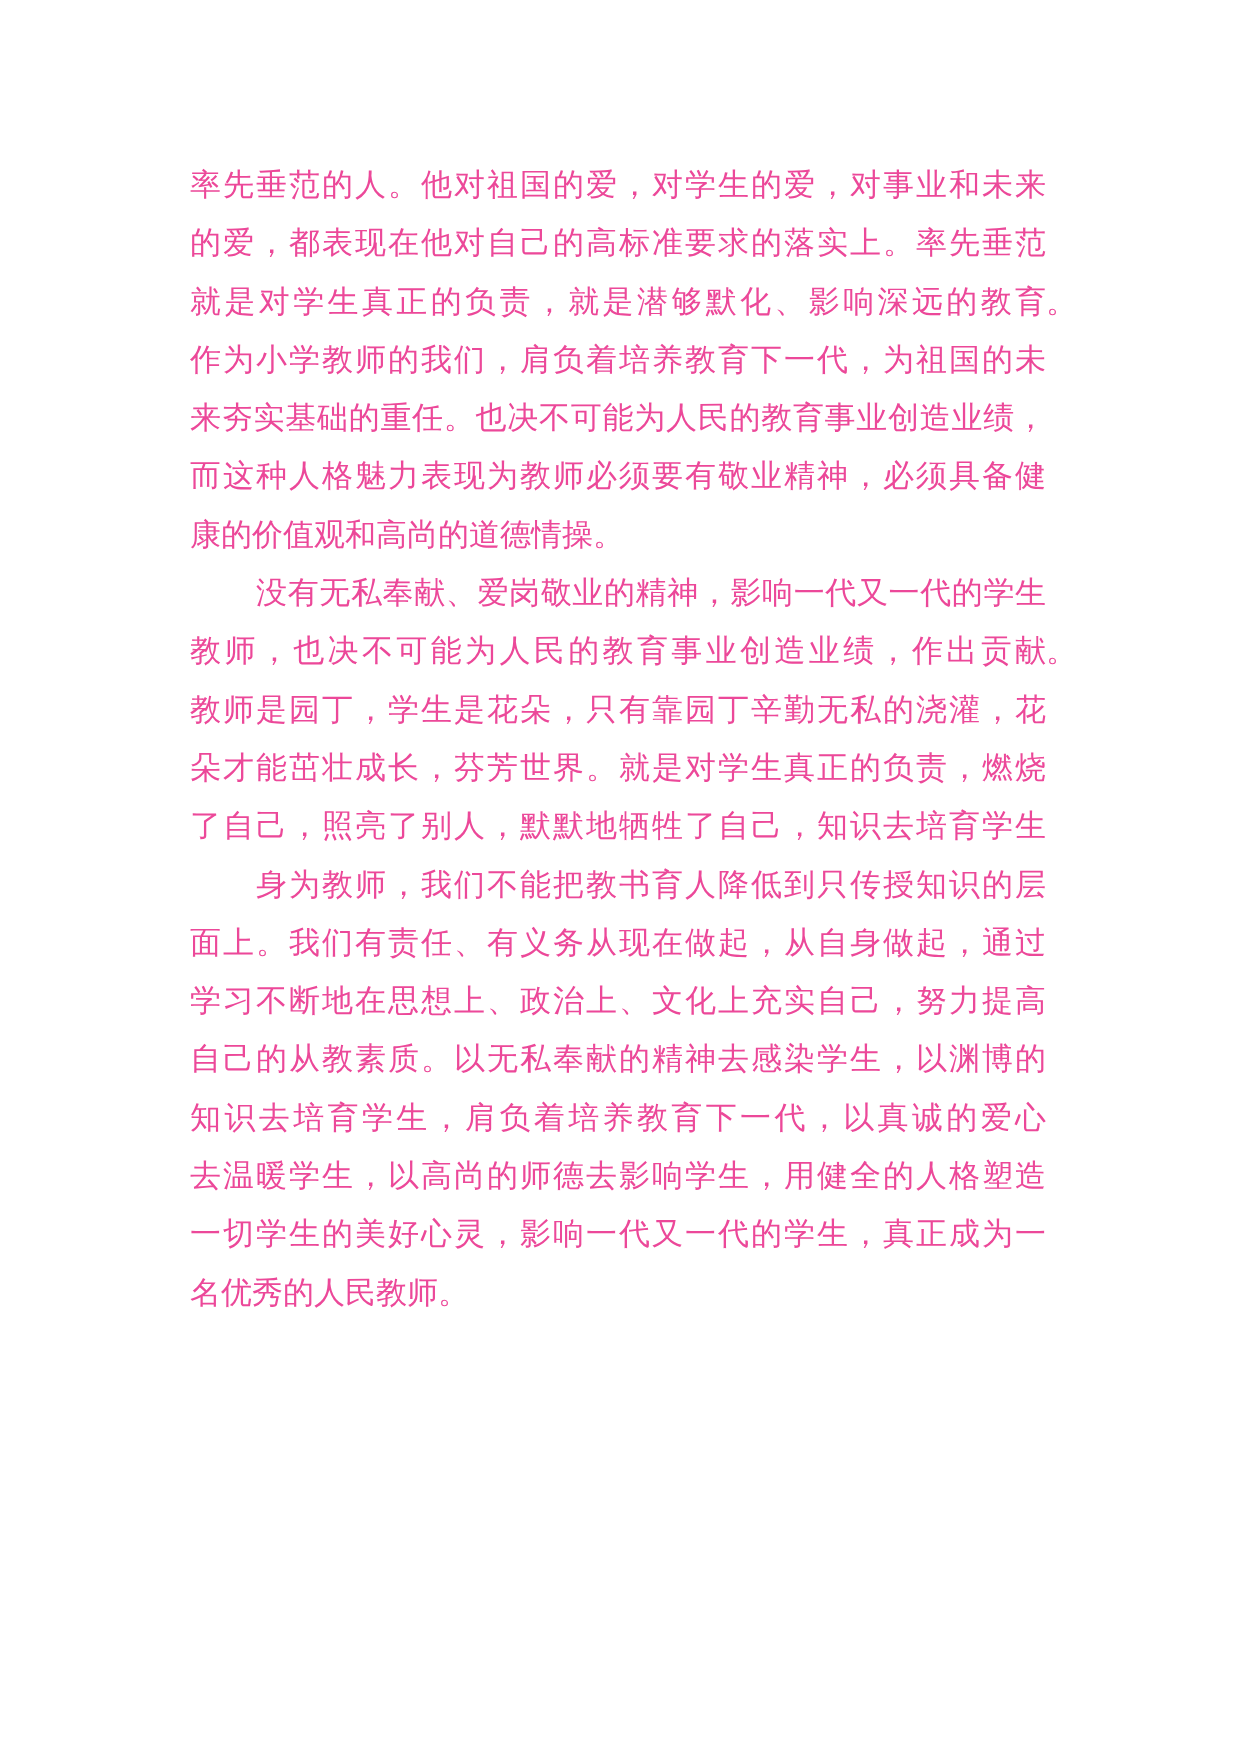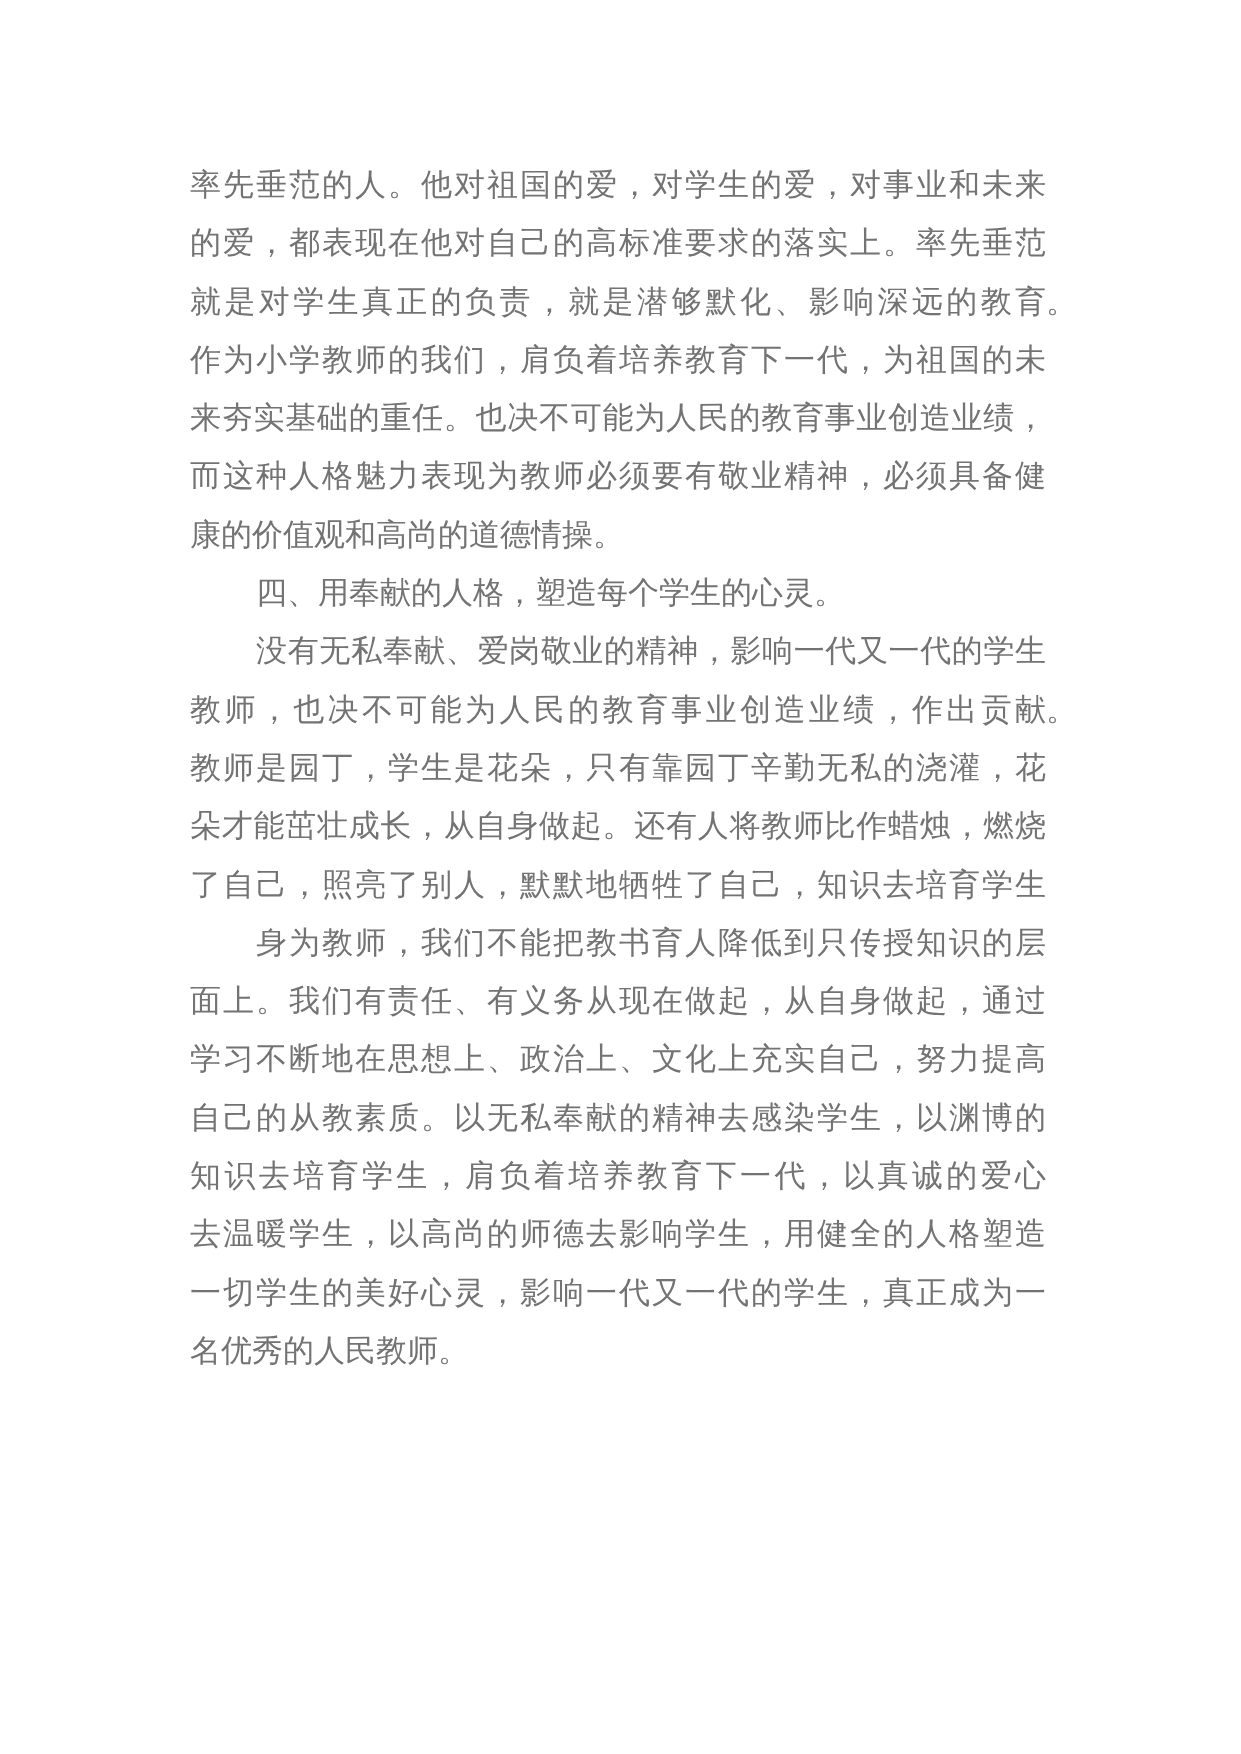--- a/index.html
+++ b/index.html
@@ -19,21 +19,21 @@
     left: 0; top: 0;
     width: 1241px;
     height: 1754px;
     background: #ffffff;
   }
   .body-text {
     position: absolute;
     left: 190px;
     top: 156px;
     width: 856px;
-    color: #737373;
+    color: #ec4899;
     font-size: 31px;
     line-height: 58.3px;
     letter-spacing: 0;
   }
   .line {
     position: relative;
     width: 856px;
     height: 58.3px;
     white-space: nowrap;
     box-sizing: border-box;
@@ -59,25 +59,24 @@
 
 <div class="page">
   <div class="body-text" id="body-text">
       <div class="line j">率先垂范的人。他对祖国的爱，对学生的爱，对事业和未来</div>
       <div class="line j">的爱，都表现在他对自己的高标准要求的落实上。率先垂范</div>
       <div class="line j">就是对学生真正的负责，就是潜够默化、影响深远的教育<span class="hang">。</span></div>
       <div class="line j">作为小学教师的我们，肩负着培养教育下一代，为祖国的未</div>
       <div class="line j">来夯实基础的重任。也决不可能为人民的教育事业创造业绩，</div>
       <div class="line j">而这种人格魅力表现为教师必须要有敬业精神，必须具备健</div>
       <div class="line">康的价值观和高尚的道德情操。</div>
-      <div class="line ind">四、用奉献的人格，塑造每个学生的心灵。</div>
       <div class="line j ind">没有无私奉献、爱岗敬业的精神，影响一代又一代的学生</div>
       <div class="line j">教师，也决不可能为人民的教育事业创造业绩，作出贡献<span class="hang">。</span></div>
       <div class="line j">教师是园丁，学生是花朵，只有靠园丁辛勤无私的浇灌，花</div>
-      <div class="line j">朵才能茁壮成长，从自身做起。还有人将教师比作蜡烛，燃烧</div>
+      <div class="line j">朵才能茁壮成长，芬芳世界。就是对学生真正的负责，燃烧</div>
       <div class="line j">了自己，照亮了别人，默默地牺牲了自己，知识去培育学生</div>
       <div class="line j ind">身为教师，我们不能把教书育人降低到只传授知识的层</div>
       <div class="line j">面上。我们有责任、有义务从现在做起，从自身做起，通过</div>
       <div class="line j">学习不断地在思想上、政治上、文化上充实自己，努力提高</div>
       <div class="line j">自己的从教素质。以无私奉献的精神去感染学生，以渊博的</div>
       <div class="line j">知识去培育学生，肩负着培养教育下一代，以真诚的爱心</div>
       <div class="line j">去温暖学生，以高尚的师德去影响学生，用健全的人格塑造</div>
       <div class="line j">一切学生的美好心灵，影响一代又一代的学生，真正成为一</div>
       <div class="line">名优秀的人民教师。</div>
     </div>

